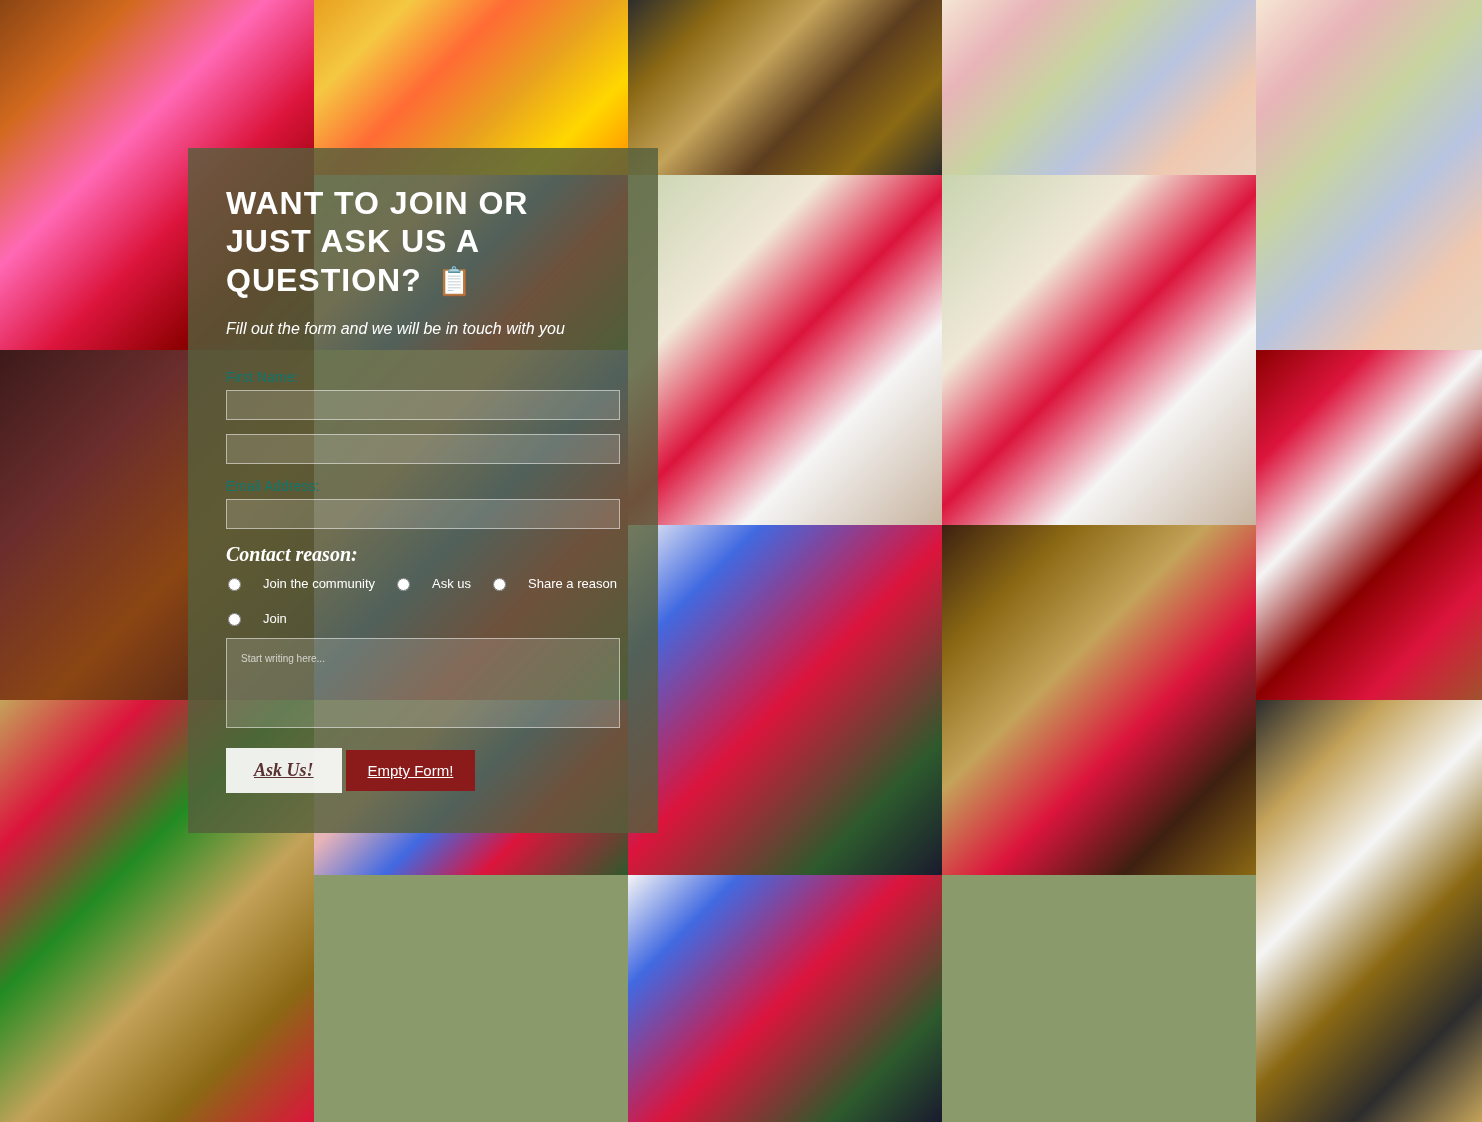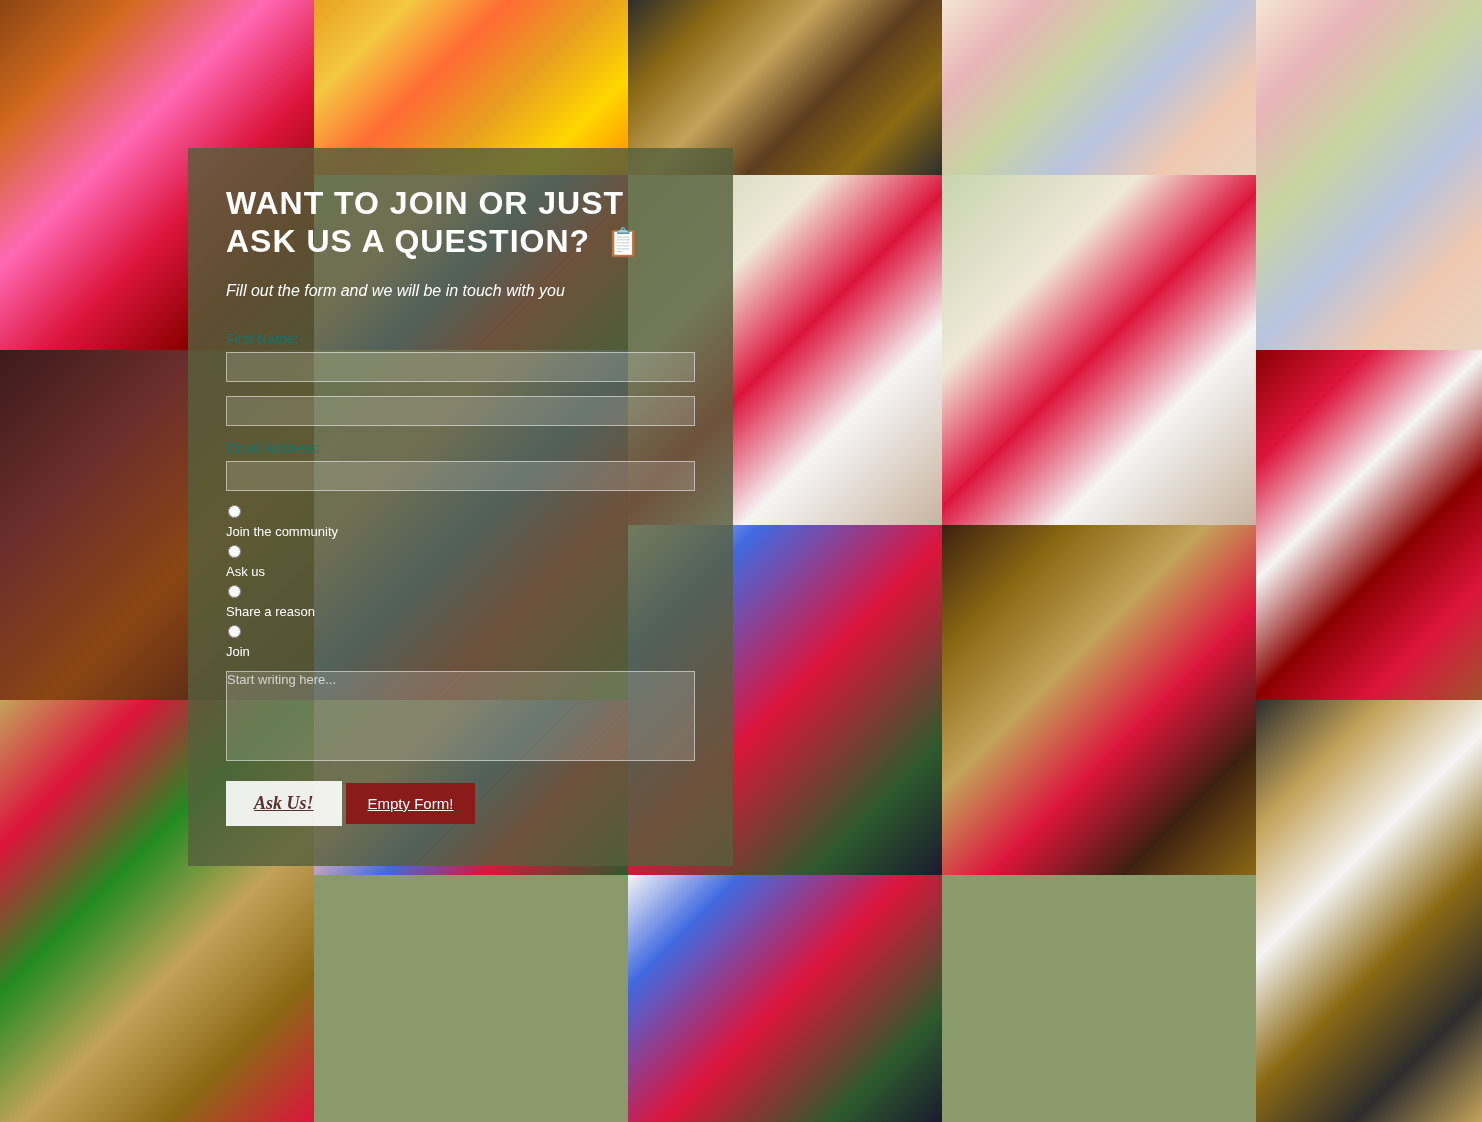--- a/index.html
+++ b/index.html
@@ -65,21 +65,21 @@
     }
     .food-olive-bg {
       background: #8b9a6b;
     }
 
     
     .form-panel {
       position: absolute;
       top: 148px;
       left: 188px;
-      width: 545px;
+      width: 470px;
       background: rgba(85, 95, 60, 0.82);
       padding: 36px 38px 40px 38px;
       z-index: 10;
     }
 
     .form-title {
       font-size: 32px;
       font-weight: bold;
       color: #fff;
       text-transform: uppercase;
@@ -129,47 +129,46 @@
       font-size: 20px;
       font-weight: bold;
       font-style: italic;
       margin-bottom: 10px;
       display: block;
       font-family: Georgia, serif;
     }
 
     .radio-group {
       display: flex;
-      align-items: flex-start;
-      gap: 6px;
+      align-items: flex-end;
+      gap: 20px;
       flex-wrap: wrap;
       margin-bottom: 12px;
-      flex-direction: column;
     }
 
     .radio-group label {
       color: #fff;
       font-size: 13px;
       font-family: Arial, sans-serif;
     }
 
     .radio-group input[type="radio"] {
       margin: 0 2px;
       cursor: pointer;
       accent-color: #fff;
     }
 
     .message-textarea {
       width: 100%;
       height: 90px;
       background: rgba(255,255,255,0.15);
       border: 1px solid rgba(255,255,255,0.5);
-      padding: 0;
+      padding: 14px;
       color: #4c1d95;
-      font-size: 13px;
+      font-size: 10px;
       font-family: Arial, sans-serif;
       resize: none;
       margin-bottom: 16px;
     }
 
     .message-textarea::placeholder {
       color: rgba(255,255,255,0.7);
     }
 
     .btn-row {
@@ -260,20 +259,21 @@
   <p class="form-subtitle">Fill out the form and we will be in touch with you</p>
 
   <label class="form-label">First Name:</label>
   <input class="form-input" type="text" style="">
 
   <input class="form-input" type="text" style="">
 
   <label class="form-label">Email Address:</label>
   <input class="form-input" type="email" style="">
 
+  <span class="contact-reason-label">Contact reason:</span>
 
   <div class="radio-group">
     <input type="radio" name="contact_reason" id="r-join" value="join" style="">
     <label for="r-join">Join the community</label>
 
     <input type="radio" name="contact_reason" id="r-ask" value="ask" style="">
     <label for="r-ask">Ask us</label>
 
     <input type="radio" name="contact_reason" id="r-recipe" value="recipe" style="">
     <label for="r-recipe">Share a reason</label>

